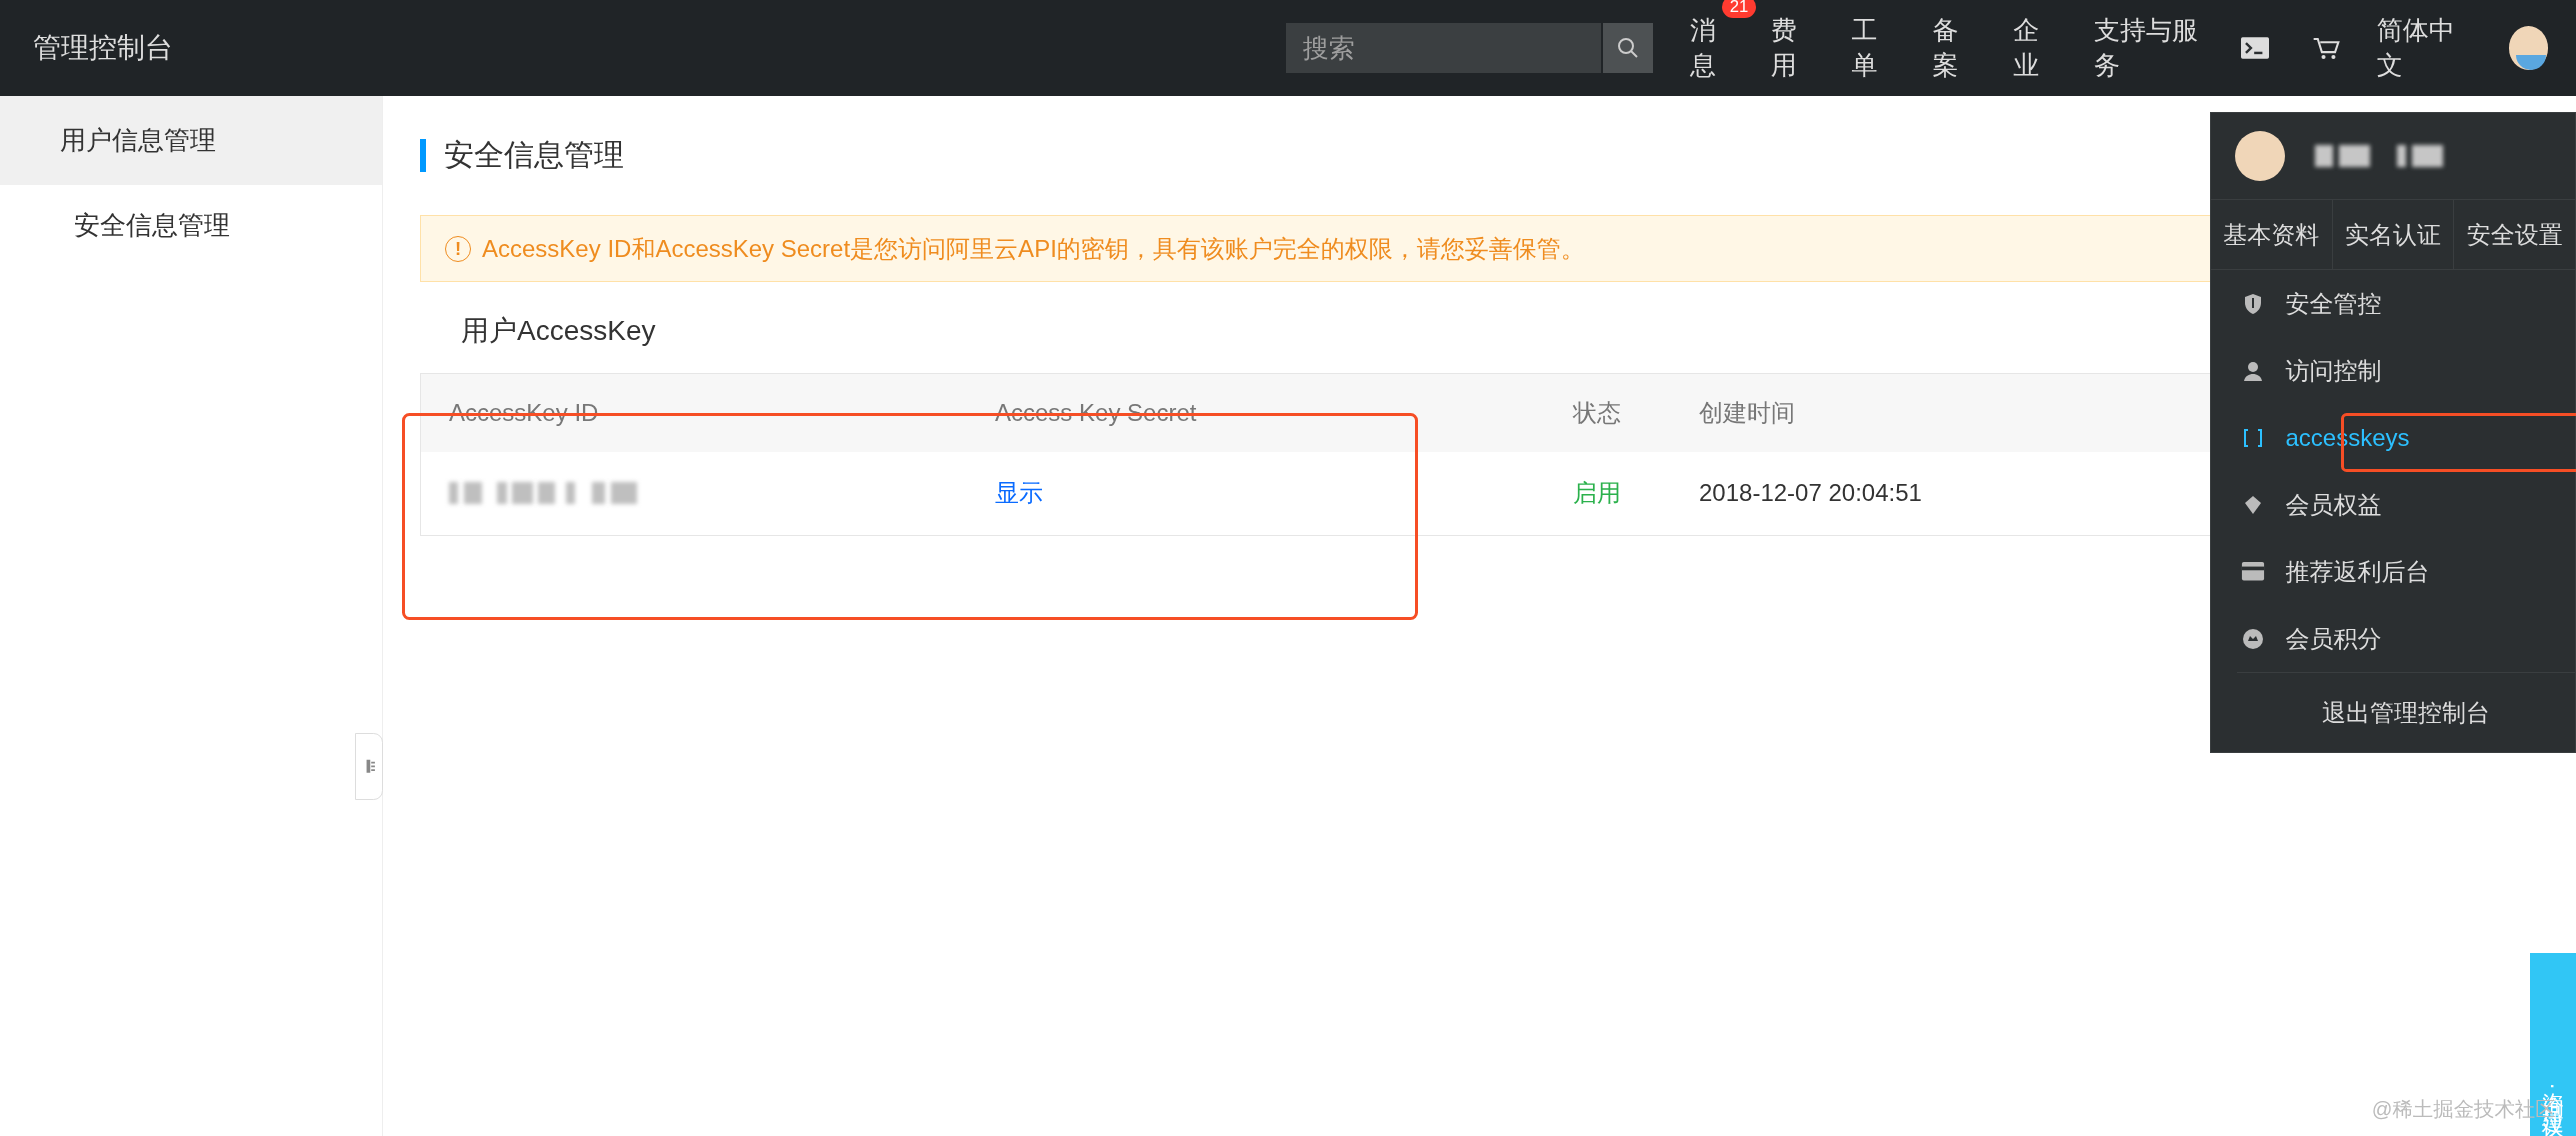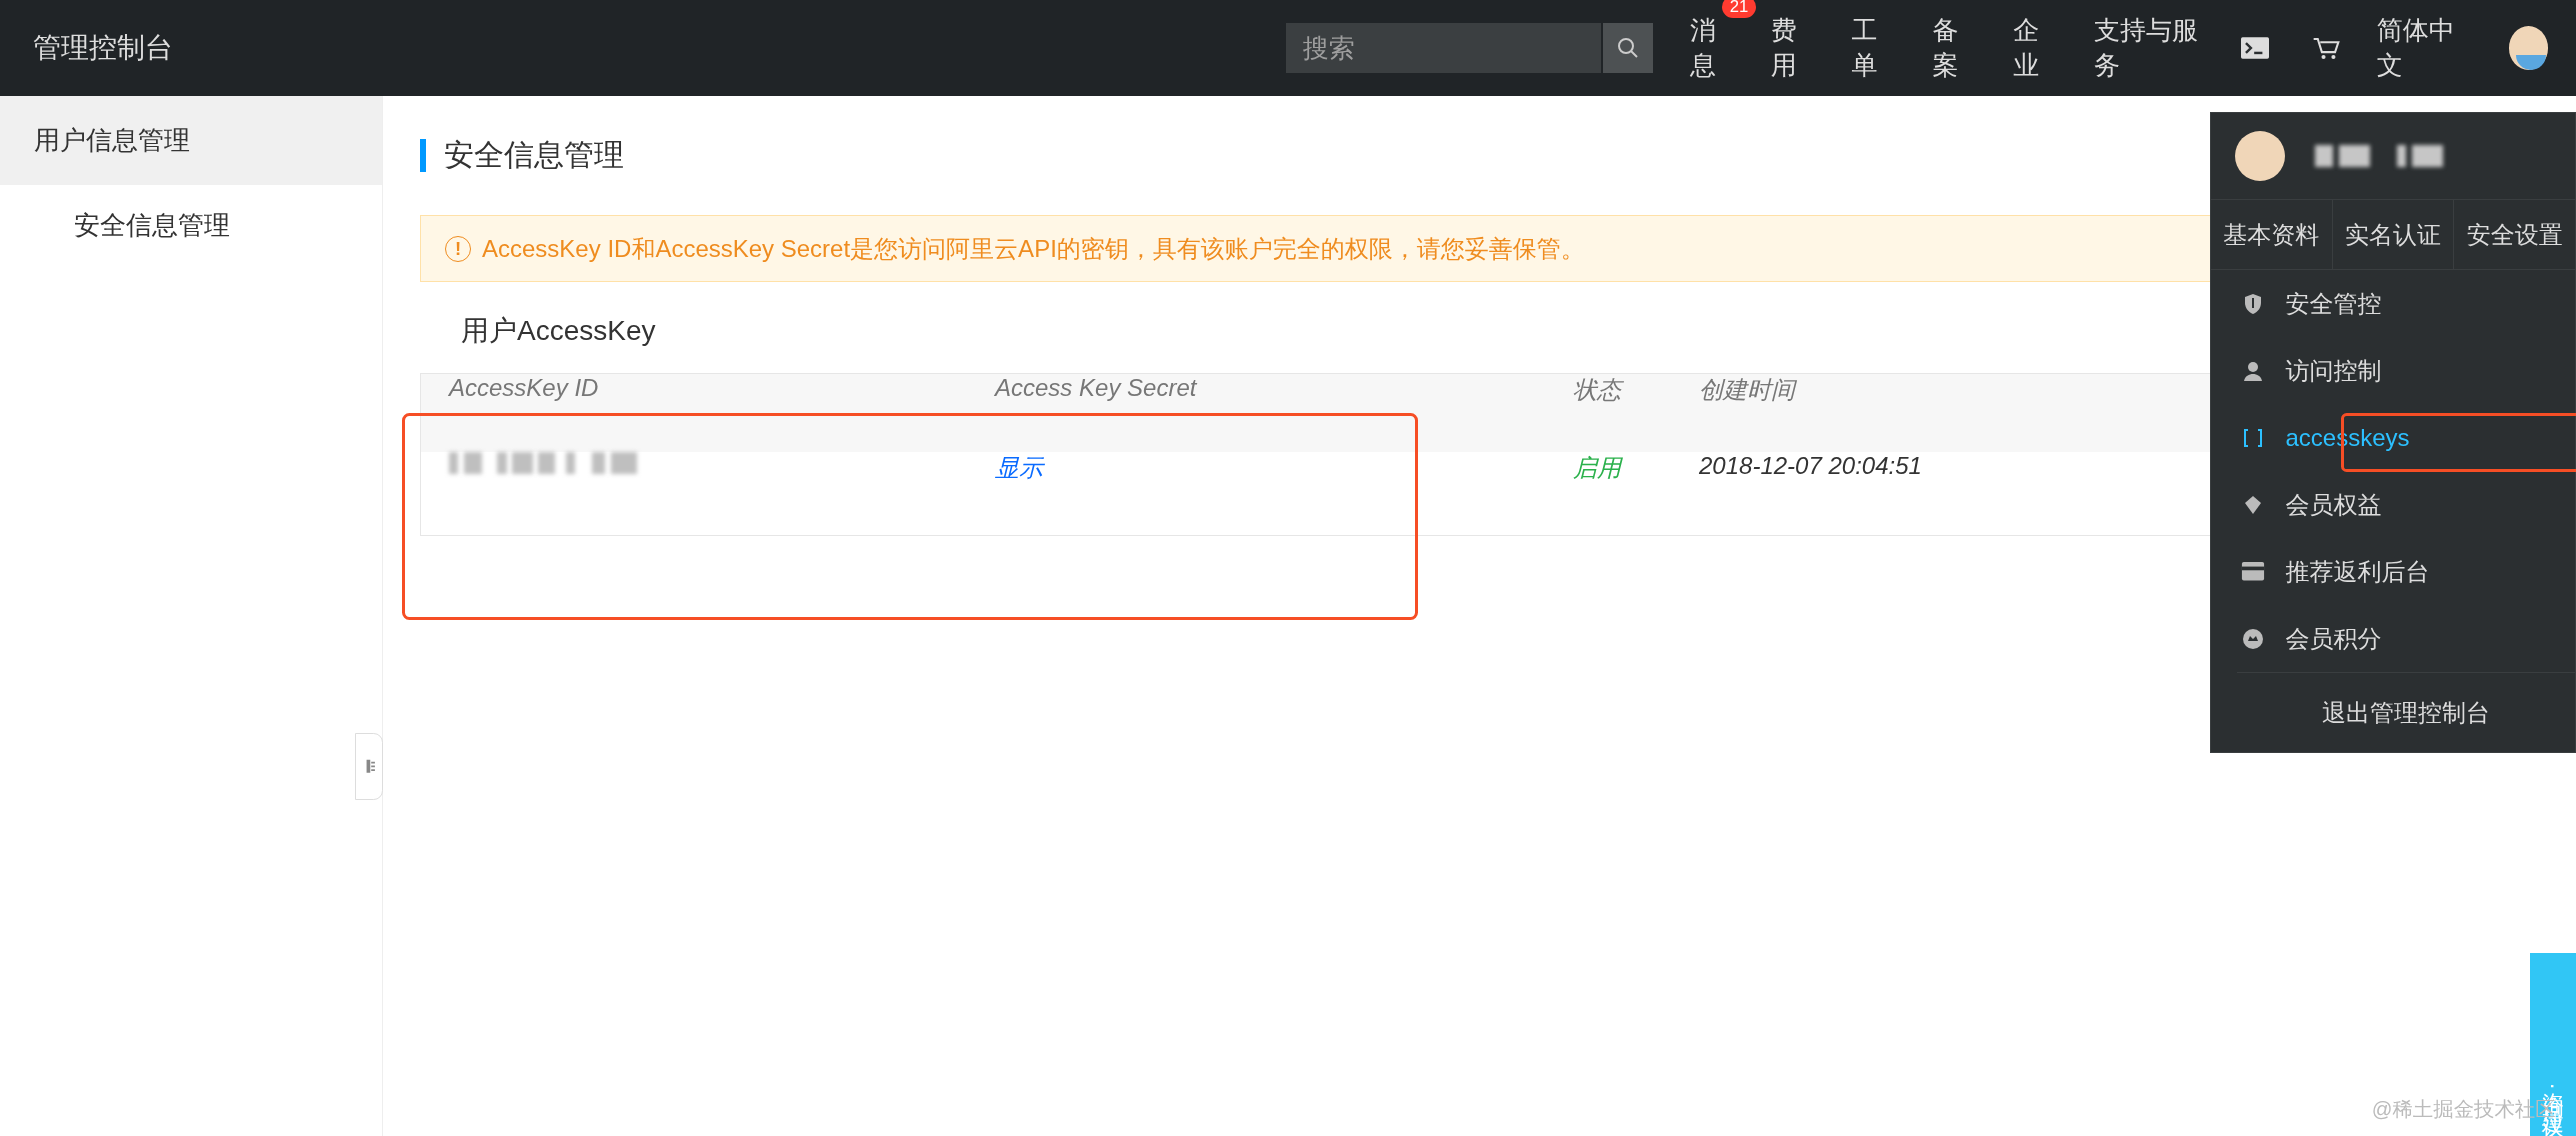--- a/index.html
+++ b/index.html
@@ -14,37 +14,37 @@
 .nav > div { color:#ddd; font-size:26px; position:relative; }
 .badge { position:absolute; top:-16.7px; right:-22px; background:#ff3b30; color:#fff; border-radius:15px; font-size:16.7px; padding:0.9px 7.4px; }
 .icongroup { display:flex; align-items:center; gap:43px; margin-left:37px; }
 .lang { color:#ddd; font-size:26px; margin-left:37px; }
 .avatar { width:44px; height:44px; border-radius:50%; background:#f0d6b8; margin-left:39px; margin-right:28px; position:relative; }
 .avatar::after{content:"";position:absolute;bottom:0;left:7.4px;width:30px;height:15px;background:#5aa7e0;border-radius:0 0 30px 30px;}
 .avatar::before{content:"";position:absolute;top:3.7px;left:11px;width:22px;height:22px;background:#f0d6b8;border-radius:50%;}
 
 .workspace { position:absolute; top:96px; left:0; right:0; bottom:0; display:flex; background:#fff; }
 .sidebar { flex:0 0 383px; background:#fff; border-right:0.9px solid #eee; }
-.sidehead { height:89px; background:#f0f0f0; display:flex; align-items:center; padding-left:34px; font-size:26px; font-weight:500; color:#333; }
+.sidehead { height:89px; background:#f0f0f0; display:flex; align-items:center; padding-left:60px; font-size:26px; font-weight:500; color:#333; }
 .sideitem { height:81px; display:flex; align-items:center; padding-left:74px; font-size:26px; color:#333; background:#fff; }
 .sidehandle { position:absolute; top:733px; left:355px; width:28px; height:67px; background:#fff; border:0.9px solid #ddd; border-radius:0 9.3px 9.3px 0; display:flex; align-items:center; justify-content:center; color:#888; font-size:20.4px; }
 
 .main { flex:1; background:#fff; padding:26px 52px 0 37px; max-width:1906px; }
 .pagehead { display:flex; align-items:center; height:67px; margin-bottom:26px; }
 .bluebar { width:5.6px; height:33px; background:#0099ff; margin-right:18.5px; }
 .pagetitle { font-size:30px; color:#333; }
 
 .alert { background:#fff7e6; border:0.9px solid #ffe1a8; padding:16.7px 24px; color:#ef8c1f; font-size:24px; display:flex; align-items:center; }
 .alerticon { width:26px; height:26px; border:1.9px solid #ef8c1f; border-radius:50%; display:inline-flex; align-items:center; justify-content:center; font-size:18.5px; margin-right:11px; color:#ef8c1f; font-weight:bold; }
 
 .panelhead { display:flex; align-items:center; height:83px; margin-top:7.4px; }
 .paneltitle { font-size:28px; color:#333; padding-left:41px; }
 
 .tbl { border:0.9px solid #e6e6e6; }
-.thead, .trow { display:flex; align-items:flex-start;font-style:italic; }
+.thead, .trow { display:flex; align-items:center; }
 .thead { background:#f7f7f7; height:78px; color:#777; font-size:24px; }
 .trow { height:83px; background:#fff; color:#333; font-size:24px; }
 .c1 { flex:0 0 574px; padding-left:28px; }
 .c2 { flex:0 0 500px; }
 .c3 { flex:0 0 204px; text-align:center; }
 .c4 { flex:1; }
 .link { color:#0a6bff; }
 .ok { color:#2bb14c; }
 
 .redbox1 { position:absolute; top:413px; left:402px; width:1016px; height:207px; border:3.7px solid #f64e25; border-radius:7.4px; pointer-events:none; }

